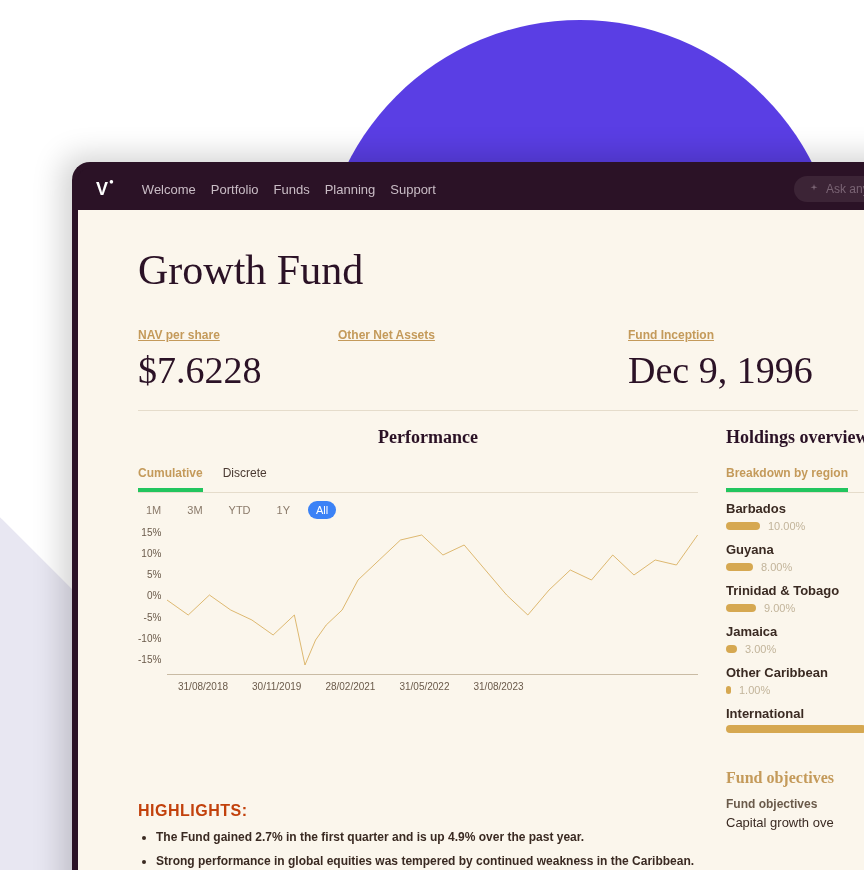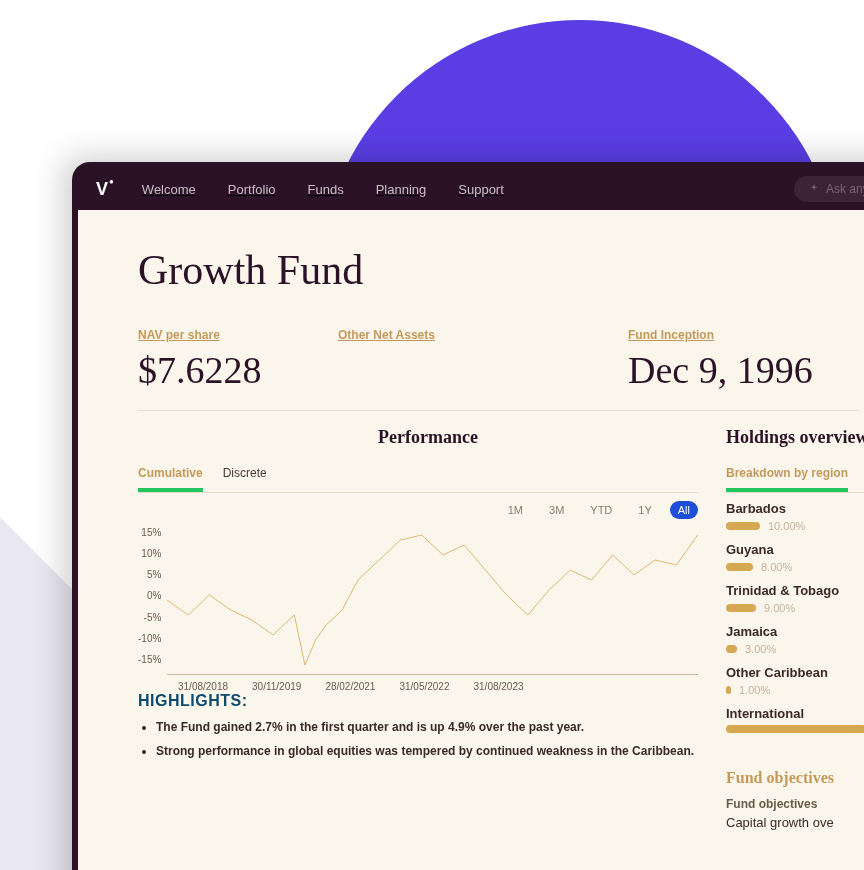--- a/index.html
+++ b/index.html
@@ -55,21 +55,21 @@
   }
   .logo {
     color: #fff;
     font-weight: bold;
     font-family: sans-serif;
     font-size: 18px;
     display: flex;
     align-items: flex-start;
   }
   .logo-dot { font-size:8px; margin-left:1px; margin-top:-2px;}
-  .nav { display: flex; gap: 32px; text-decoration: underline; }
+  .nav { display: flex; gap: 15px; }
   .nav-item {
     color: #c9bcc5;
     font-family: sans-serif;
     font-size: 13px;
     cursor: pointer;
   }
   .search {
     margin-left: auto;
     background: #3c2436;
     border-radius: 16px;
@@ -98,28 +98,28 @@
   .stat:nth-child(2){ min-width: 290px;}
   .stat-label { color:#c49a5a; font-size:12px; font-weight:bold; font-family: sans-serif; margin-bottom:6px;text-decoration:underline;}
   .stat-value { color:#2b1226; font-size:38px; }
   .hr { border:none; border-top:1px solid #e5dccb; margin: 18px 0 16px; width: 720px;}
   .cols { display:flex; gap:0; }
   .left { width: 580px; }
   .section-title { color:#2b1226; font-size:18px; font-weight:bold; margin-bottom:18px;text-align:center;}
   .tabs { display:flex; gap:20px; font-family:sans-serif; font-size:12px; margin-bottom:8px; border-bottom:1px solid #e5dccb; width:560px;}
   .tab { color:#4a3a32; padding-bottom:8px; cursor:pointer;}
   .tab.active { color:#c49a5a; font-weight:bold; border-bottom:4px solid #22c55e; }
-  .range-row { display:flex; gap:10px; justify-content:flex-end; width:560px; font-family:sans-serif; font-size:11px; color:#8a7a6a; margin-bottom:6px; align-items:center;}
+  .range-row { display:flex; gap:10px; justify-content:flex-start; width:560px; font-family:sans-serif; font-size:11px; color:#8a7a6a; margin-bottom:6px; align-items:center;}
   .range-btn { padding:3px 8px; border-radius:10px; cursor:pointer;}
-  .range-btn.active { background:#1d4ed8; color:#fff;}
+  .range-btn.active { background:#3b82f6; color:#fff;}
   .chart-wrap { width:560px; display:flex; gap:6px;}
   .y-axis { display:flex; flex-direction:column; justify-content:space-between; font-size:10px; font-family:sans-serif; color:#6a5a4a; text-align:right; height:140px; padding-top:2px;}
   .plot { flex:1; height:150px; border-bottom:1px solid #c9bba4; position:relative;}
   .x-axis { display:flex; width:560px; font-size:10px; font-family:sans-serif; color:#6a5a4a; padding-left:40px; gap:24px; margin-top:6px;}
-  .highlights-title { color:#0c4a6e; font-size:16px; font-weight:bold; letter-spacing:.5px; margin-bottom:8px; font-family:sans-serif;}
+  .highlights-title { color:#c2410c; font-size:16px; font-weight:bold; letter-spacing:.5px; margin-top:110px; margin-bottom:8px; font-family:sans-serif;}
   .hl-list { padding-left:18px;}
   .hl-item { color:#3a2a22; font-size:12px; font-weight:bold; font-family:sans-serif; margin-bottom:6px; line-height:1.5;}
   .right { margin-left:8px; }
   .right .tabs { width:auto; }
   .hold-row { margin-bottom:10px;}
   .hold-name { color:#3a2a22; font-size:13px; font-weight:bold; font-family:sans-serif; margin-bottom:4px;}
   .hold-bar-row { display:flex; align-items:center; gap:8px;}
   .hold-bar { height:8px; background:#d6a851; border-radius:4px; }
   .hold-pct { color:#c2b49a; font-size:11px; font-family:sans-serif;}
   .obj-title { color:#c49a5a; font-size:16px; font-weight:bold; margin-top:36px; margin-bottom:10px;}

